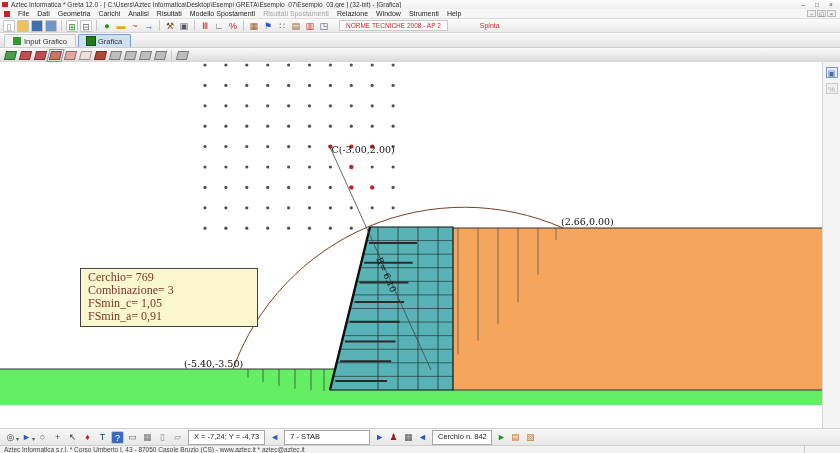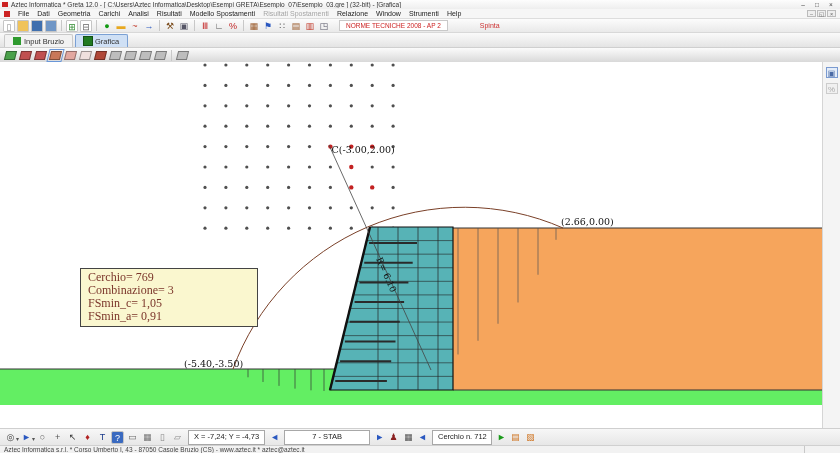--- a/index.html
+++ b/index.html
@@ -65,21 +65,21 @@
               color:#7a352a; }
 
   
   #bottombar { top:428px; height:17px; background:linear-gradient(#f7f7f7,#e7e7e7);
                border-top:1px solid #cfcfcf; display:flex; align-items:center; padding:0 3px; }
   .bb-icon { height:13px; min-width:13px; font-size:9px; line-height:13px; text-align:center;
              margin:0 1px; border-radius:2px; }
   .bb-drop { font-size:6px; color:#555; margin:3px 0 0 -2px; }
   .bb-box { background:#fff; border:1px solid #a8a8a8; height:15px; font-size:7.5px;
             line-height:12px; color:#222; padding:0 5px; margin:12px 3px; white-space:nowrap; }
-  #combo-stab { width:86px; text-align:center; }
+  #combo-stab { width:86px; }
   #combo-cerchio { width:60px; text-align:center; }
   .nav-arrow { font-size:9px; line-height:13px; margin:0 2px; }
   #statusbar { top:445px; height:8px; background:#f2f2f2; border-top:1px solid #d0d0d0;
                display:flex; font-size:6.5px; color:#444; align-items:center; }
   #status-left { width:805px; padding-left:4px; border-right:1px solid #c8c8c8;
                  white-space:nowrap; overflow:hidden; height:100%; line-height:8px; }
   #status-right { flex:1; height:100%; }
 </style>
 </head>
 <body>
@@ -147,21 +147,21 @@
         <span class="tb-icon" style="color: rgb(194, 58, 42);">▥</span>
         <span class="tb-icon" style="color: rgb(85, 85, 102);">◳</span>
       </span>
     <span id="norme-box">NORME TECNICHE 2008 - AP 2</span>
     <span id="spinta">Spinta</span>
   </div>
 
   <div id="tabrow" class="row">
     <span class="tab">
       <span class="tab-ico"></span>
-      <span>Input Bruzio</span>
+      <span>Input Grafico</span>
     </span>
     <span class="tab active">
       <span class="tab-ico"></span>
       <span>Grafica</span>
     </span>
   </div>
 
   <div id="toolbar2" class="row">
       <span class="book" style="background: rgb(74, 160, 74);"></span>
       <span class="book" style="background: rgb(192, 80, 80);"></span>
@@ -356,21 +356,21 @@
       </span>
     <span class="bb-box" id="coords-box">X = -7,24;  Y = -4,73</span>
     <span class="nav-arrow" style="color:#2a58c0;">◄</span>
     <span class="bb-box" id="combo-stab">7 - STAB</span>
     <span class="nav-arrow" style="color:#2a58c0;">►</span>
     <span id="bb-mid" style="display:flex;align-items:center;">
         <span class="bb-icon" style="color: rgb(138, 32, 32);">♟</span>
         <span class="bb-icon" style="color: rgb(85, 85, 85);">▦</span>
       </span>
     <span class="nav-arrow" style="color:#2a58c0;">◄</span>
-    <span class="bb-box" id="combo-cerchio">Cerchio n. 712</span>
+    <span class="bb-box" id="combo-cerchio">Cerchio n. 842</span>
     <span class="nav-arrow" style="color:#1a9a1a;">►</span>
     <span id="bb-report" style="display:flex;align-items:center;">
         <span class="bb-icon" style="color: rgb(208, 120, 40);">▤</span>
         <span class="bb-icon" style="color: rgb(208, 120, 40);">▧</span>
       </span>
   </div>
 
   <div id="statusbar" class="row">
     <span id="status-left">Aztec Informatica s.r.l. * Corso Umberto I, 43 - 87050 Casole Bruzio (CS)  -  www.aztec.it * aztec@aztec.it</span>
     <span id="status-right"></span>

